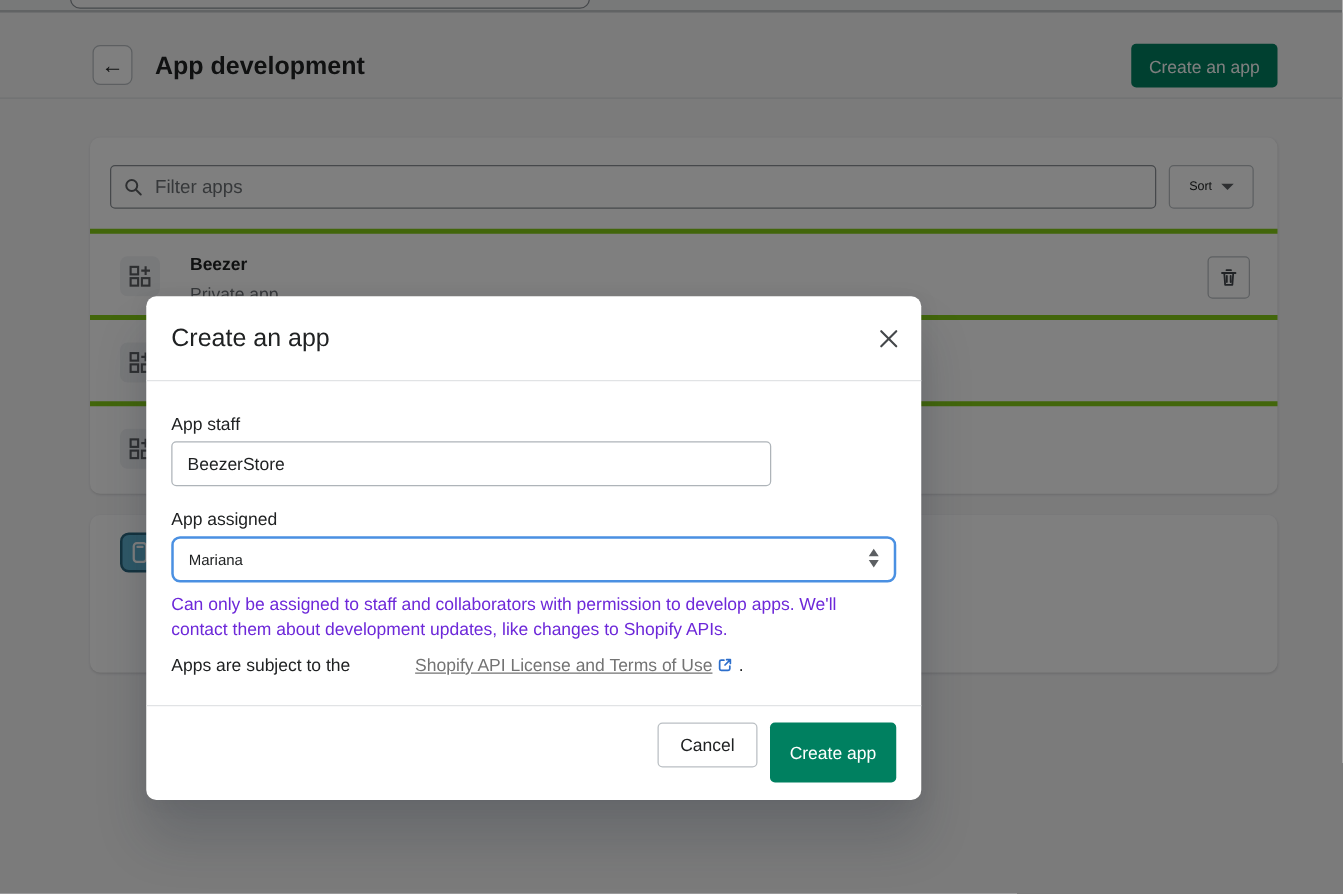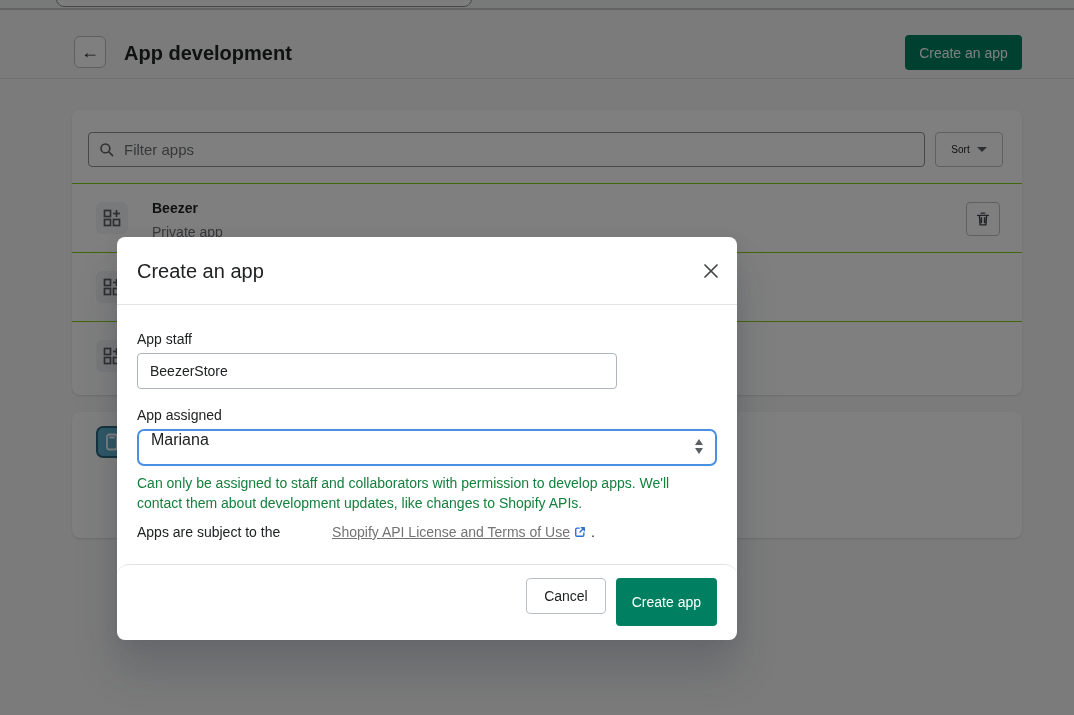--- a/index.html
+++ b/index.html
@@ -64,21 +64,21 @@
   .sort-btn {
     position: absolute; left: 863px; top: 22px; width: 68px; height: 35px;
     background: #fff; border: 1px solid #babfc3; border-radius: 4px;
     display: flex; align-items: center; justify-content: center; gap: 7px;
     font-size: 10px; color: #202223; cursor: pointer;
     font-family: "Liberation Sans", sans-serif;
   }
   .caret-down { width: 0; height: 0; border-left: 5px solid transparent;
     border-right: 5px solid transparent; border-top: 5px solid #5c5f62; }
 
-  .app-row { position: relative; height: 69px; border-top: 1px solid #84cc16; cursor: pointer; }
+  .app-row { position: relative; height: 69px; border-top: 4px solid #84cc16; cursor: pointer; }
   .app-tile {
     position: absolute; left: 24px; top: 18px; width: 32px; height: 32px;
     background: #f1f2f4; border-radius: 6px;
     display: flex; align-items: center; justify-content: center;
   }
   .app-name { position: absolute; left: 80px; top: 16px; font-weight: 600; font-size: 14px; color: #202223; }
   .app-type { position: absolute; left: 80px; top: 40px; font-size: 14px; color: #6d7175; }
   .trash-btn {
     position: absolute; left: 894px; top: 18px; width: 34px; height: 34px;
     background: #fff; border: 1px solid #babfc3; border-radius: 4px;
@@ -113,34 +113,34 @@
   .text-input {
     width: 480px; height: 36px; border: 1px solid #aeb4b9; border-radius: 4px;
     padding: 0 12px; font-size: 14px; color: #202223; outline: none;
     font-family: "Liberation Sans", sans-serif; background: #fff;
   }
   .field-gap { height: 16px; }
   .select-control {
     position: relative; width: 580px; height: 37px; background: #fff;
     border: 2px solid #4a90e2; border-radius: 7px;
     box-shadow: inset 0 0 0 1px #fff;
-    display: flex; padding: 0 12px;
-    font-size: 16px; color: #202223; cursor: pointer;
+    display: flex; align-items: center; padding: 0 12px;
+    font-size: 12px; color: #202223; cursor: pointer;
   }
   .select-arrows { position: absolute; right: 12px; top: 8px; display: flex; flex-direction: column; gap: 3px; }
   .tri-up { width: 0; height: 0; border-left: 4px solid transparent; border-right: 4px solid transparent; border-bottom: 6px solid #5c5f62; }
   .tri-dn { width: 0; height: 0; border-left: 4px solid transparent; border-right: 4px solid transparent; border-top: 6px solid #5c5f62; }
-  .help-text { margin-top: 7px; width: 580px; font-size: 14px; line-height: 20px; color: #15803d; }
+  .help-text { margin-top: 7px; width: 580px; font-size: 14px; line-height: 20px; color: #6d28d9; }
   .terms-line { margin-top: 9px; font-size: 14px; line-height: 20px; color: #202223; }
   .terms-link { color: #737373; text-decoration: underline; cursor: pointer; margin-left: 48px; }
   .ext-icon { display: inline-block; vertical-align: -1px; margin-left: 4px; }
   .terms-period { margin-left: 5px; }
   .modal-footer {
     margin-top: 21px; border-top: 1px solid #e1e3e5; padding: 13px 20px 14px 20px;
-    display: flex; justify-content: flex-end; gap: 10px; border-radius: 12px;
+    display: flex; justify-content: flex-end; gap: 10px;
   }
   .cancel-btn {
     height: 36px; padding: 0 17px; background: #fff; border: 1px solid #babfc3;
     border-radius: 4px; font-size: 14px; color: #202223; cursor: pointer;
     font-family: "Liberation Sans", sans-serif;
   }
   .submit-btn { height: 48px; padding: 0 16px; }
 </style>
 </head>
 <body>

